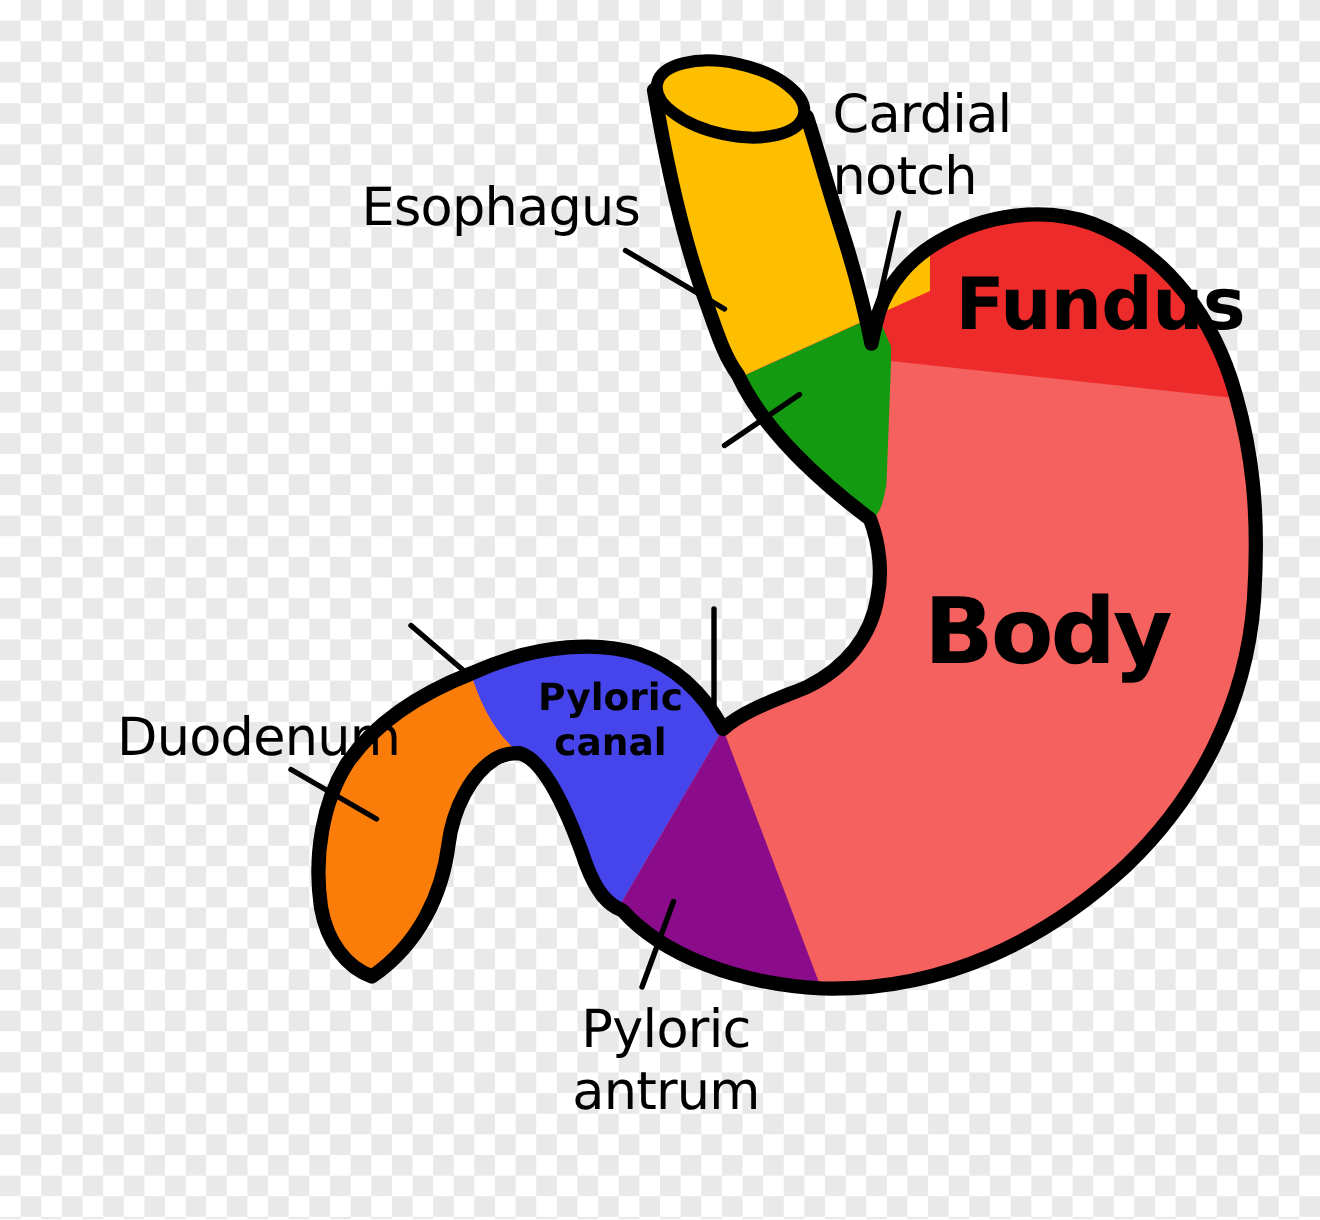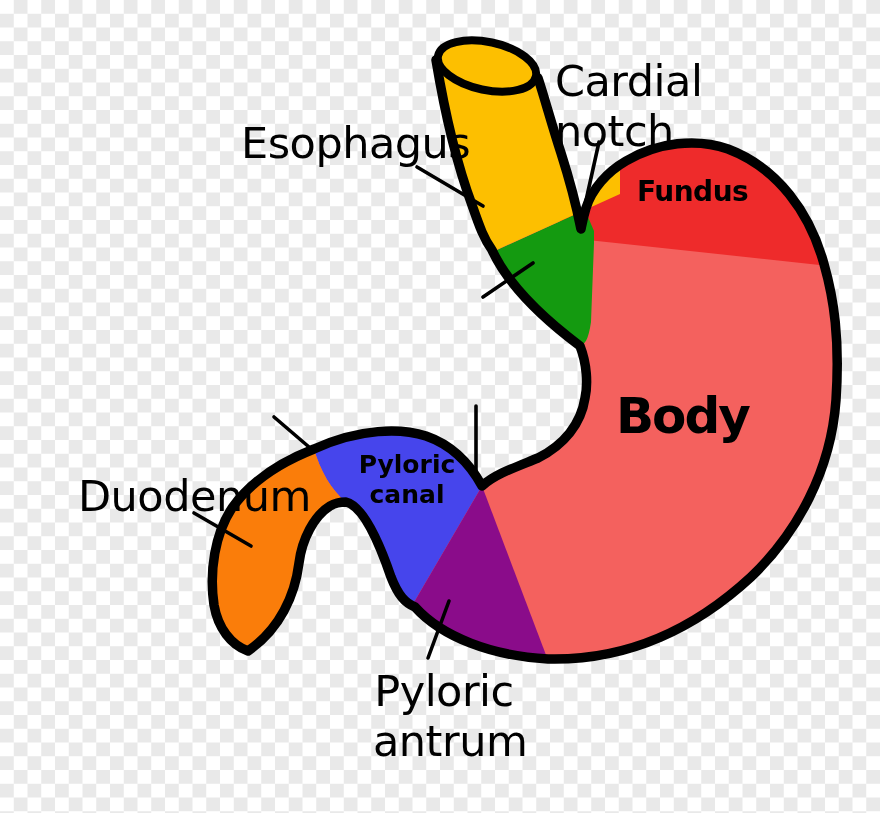--- a/index.html
+++ b/index.html
@@ -7,29 +7,29 @@
     position:relative; width:880px; height:813px; overflow:hidden;
     background-color:#fff;
     
     background-image: conic-gradient(#e9e9e9 25%, #ffffff 0 50%, #e9e9e9 0 75%, #ffffff 0);
     background-size:27.5px 27.5px;
     font-family:"DejaVu Sans", sans-serif;
   }
   .stage svg { position:absolute; left:0; top:0; }
   .label {
     position:absolute; color:#000; white-space:pre-line;
-    line-height:1.16; font-size:43px; letter-spacing:-0.5px;
+    line-height:1.16; font-size:35px; letter-spacing:-0.5px;
   }
   .label.bold { font-weight:700; }
   .lbl-esophagus        { left:241px; top:119px; }
   .lbl-cardial-notch    { left:555px; top:57px;  }
-  .lbl-fundus           { left:637px; top:176px; font-size:28px; }
+  .lbl-fundus           { left:637px; top:176px; font-size:48px; }
   .lbl-cardia           { left:396px; top:289px; }
   .lbl-angular-incisure { left:437px; top:348px; font-size:23px; line-height:1.2; letter-spacing:0; }
-  .lbl-body             { left:616px; top:387px; font-size:50px; letter-spacing:-2px;text-align:center; }
+  .lbl-body             { left:616px; top:387px; font-size:61px; letter-spacing:-2px;text-align:center; }
   .lbl-pylorus          { left:184px; top:377px; }
   .lbl-duodenum         { left:36px;  top:472px;margin-left:42px; }
   .lbl-pyloric-canal    { left:346px; top:450px; width:122px; text-align:center; font-size:25px; line-height:1.18; letter-spacing:0; }
   .lbl-pyloric-antrum   { left:373px; top:667px; width:142px; text-align:center; }
 </style>
 </head>
 <body>
 
 <div class="stage">
 

